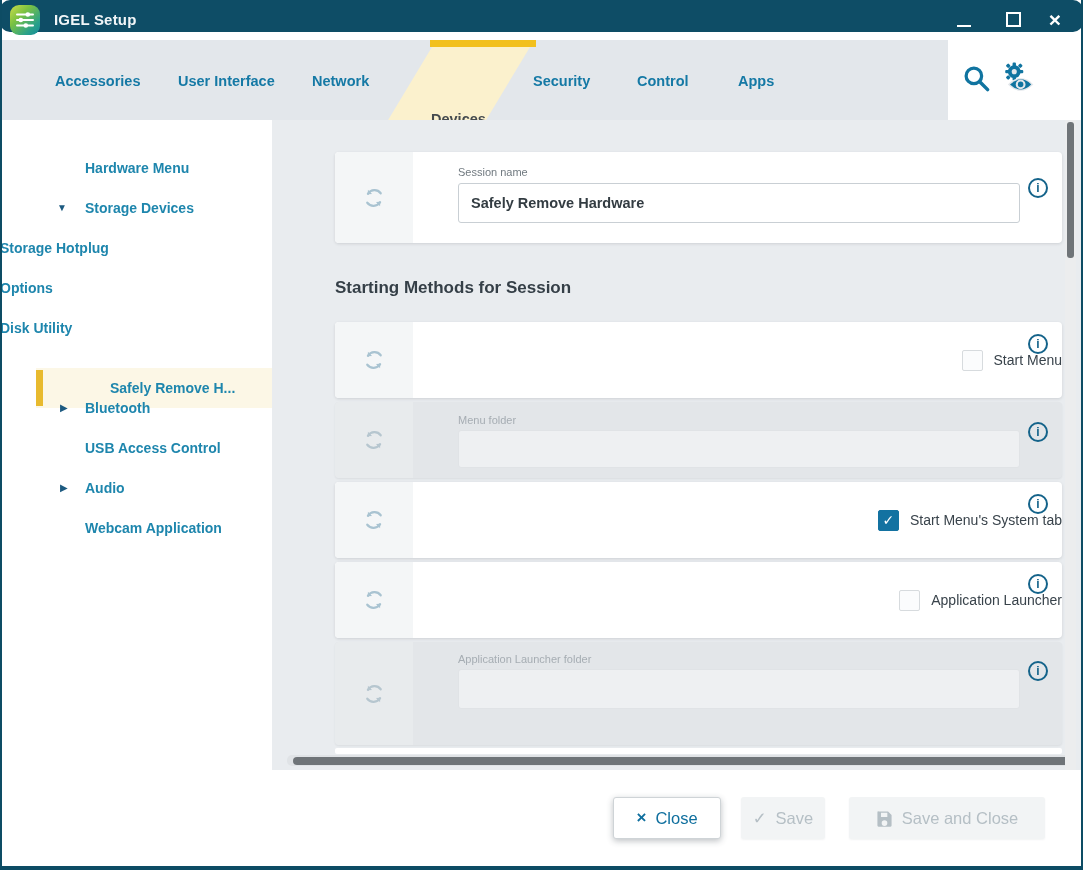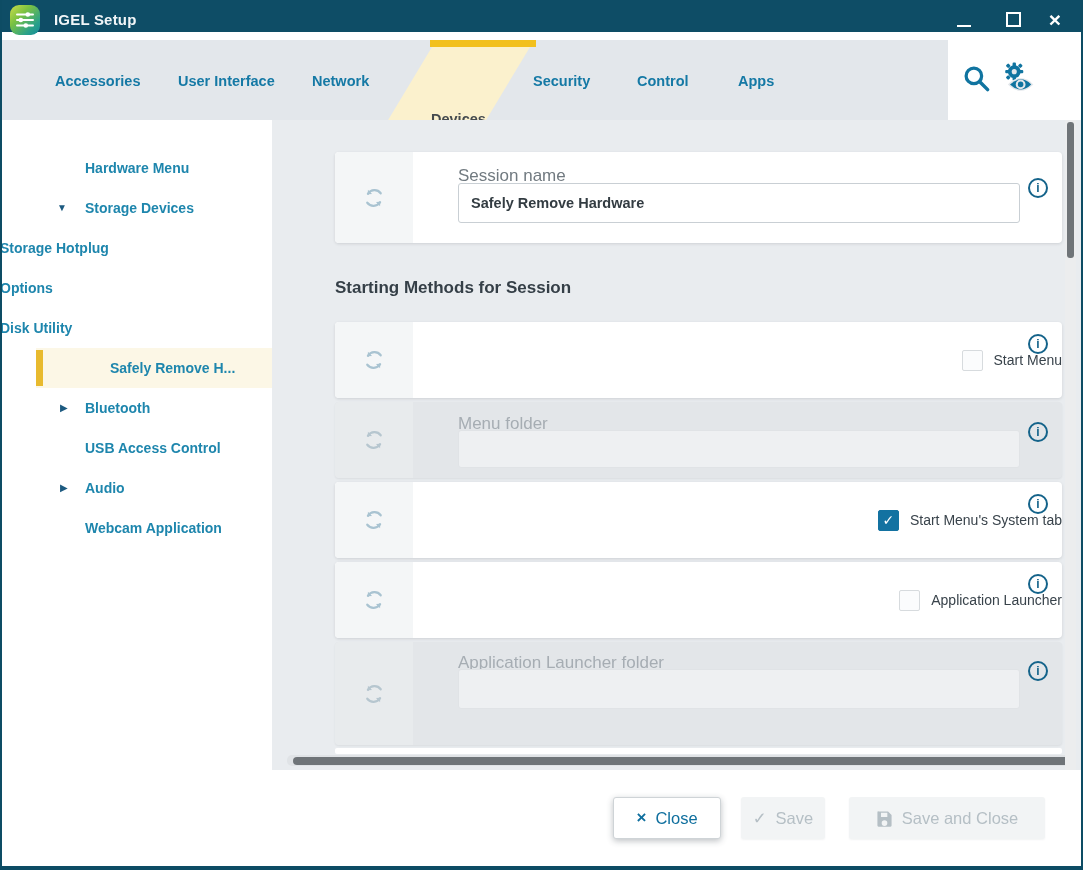--- a/index.html
+++ b/index.html
@@ -1,21 +1,21 @@
 <!DOCTYPE html>
 <html><head>
 <meta charset="utf-8">
 <style>
   html,body{margin:0;padding:0;background:#cfd4d8;}
   .window{
     position:relative;width:1083px;height:870px;background:#ffffff;
     font-family:"Liberation Sans","DejaVu Sans",sans-serif;overflow:hidden;
   }
   
-  .titlebar{position:absolute;left:0;top:0;width:1083px;height:32px;background:#0e4d66;}
+  .titlebar{position:absolute;left:0;top:0;width:1083px;height:32px;background:#0e4d66;border-radius:10px;}
   .logo{position:absolute;left:10px;top:5px;width:30px;height:30px;}
   .win-title{position:absolute;left:54px;top:0;height:40px;line-height:40px;color:#f2f6f8;font-size:15px;font-weight:bold;letter-spacing:.2px;}
   .winbtn{position:absolute;top:0;height:40px;line-height:40px;text-align:center;color:#ffffff;cursor:pointer;}
   .btn-min{left:948px;width:32px;}
   .btn-min .bar{display:inline-block;width:14px;border-bottom:2px solid #fff;vertical-align:middle;margin-top:10px;}
   .btn-max{left:998px;width:30px;}
   .btn-max .sq{display:inline-block;width:11px;height:11px;border:2px solid #fff;vertical-align:middle;margin-top:-3px;}
   .btn-close{left:1038px;width:34px;font-size:21px;font-weight:bold;}
   
   .tabbar{position:absolute;left:0;top:40px;width:948px;height:80px;background:#e3e7eb;text-align:right;}
@@ -24,28 +24,28 @@
   .tab{position:absolute;top:31px;height:20px;line-height:20px;font-size:14.5px;font-weight:bold;color:#1579a5;cursor:pointer;white-space:nowrap;}
   .tab.active{color:#454b4f;margin-top:38px;}
   .icon-btn{position:absolute;cursor:pointer;}
   
   .sidebar{position:absolute;left:0;top:120px;width:272px;height:650px;background:#ffffff;}
   .contentbg{position:absolute;left:272px;top:120px;width:809px;height:650px;background:#e9ecef;}
   .si{position:absolute;left:0;width:272px;height:40px;line-height:40px;font-size:14px;font-weight:bold;color:#1e86ad;cursor:pointer;box-sizing:border-box;}
   .si.l1{padding-left:85px;}
   .si.l2{}
   .si .caret{position:absolute;left:57px;top:0;font-size:10px;color:#1c5a80;}
-  .si.selected{left:36px;width:236px;padding-left:74px;background:#fcf7e6;}
+  .si.selected{left:36px;width:236px;padding-left:74px;background:#fcf7e6;margin-top:20px;}
   .si.selected .selbar{position:absolute;left:0;top:2px;width:7px;height:36px;background:#e8ba2e;}
   
   .card{position:absolute;left:335px;width:727px;background:#ffffff;border-radius:4px;box-shadow:0 1px 3px rgba(40,50,60,.14);}
   .card .panel{position:absolute;left:0;top:0;bottom:0;width:78px;background:#f4f6f7;border-radius:4px 0 0 4px;display:flex;align-items:center;justify-content:center;}
   .card.disabled{background:#e3e6e9;box-shadow:0 1px 2px rgba(40,50,60,.08);}
   .card.disabled .panel{background:#e8ebed;}
-  .fieldlabel{position:absolute;left:123px;font-size:17px;color:#717a80;}
+  .fieldlabel{position:absolute;left:123px;font-size:11px;color:#717a80;}
   .card.disabled .fieldlabel{color:#a6adb3;}
   .textinput{position:absolute;left:123px;width:562px;box-sizing:border-box;background:#ffffff;border:1px solid #c9cfd4;border-radius:3px;font-family:"Liberation Sans","DejaVu Sans",sans-serif;font-size:14.5px;font-weight:bold;color:#333c42;padding:0 12px;outline:none;}
   .card.disabled .textinput{background:#eef0f2;border:1px solid #e0e3e6;}
   .heading{position:absolute;left:335px;top:278px;font-size:17px;font-weight:bold;color:#353f47;}
   .rowmain{position:absolute;left:78px;top:0;right:0;bottom:0;display:flex;align-items:center;padding-left:27px;justify-content:flex-end;}
   .checkbox{width:21px;height:21px;box-sizing:border-box;background:#fbfcfd;border:1px solid #d7dbde;border-radius:2px;cursor:pointer;display:flex;align-items:center;justify-content:center;}
   .checkbox.checked{background:#1372a1;border:1px solid #1372a1;color:#ffffff;font-size:14px;font-weight:bold;}
   .rowlabel{margin-left:11px;font-size:14px;color:#39434b;}
   .info{position:absolute;right:14px;width:20px;height:20px;box-sizing:border-box;border:2px solid #14638a;border-radius:50%;color:#14638a;font-size:12px;font-weight:bold;text-align:center;line-height:16px;cursor:pointer;}
   

